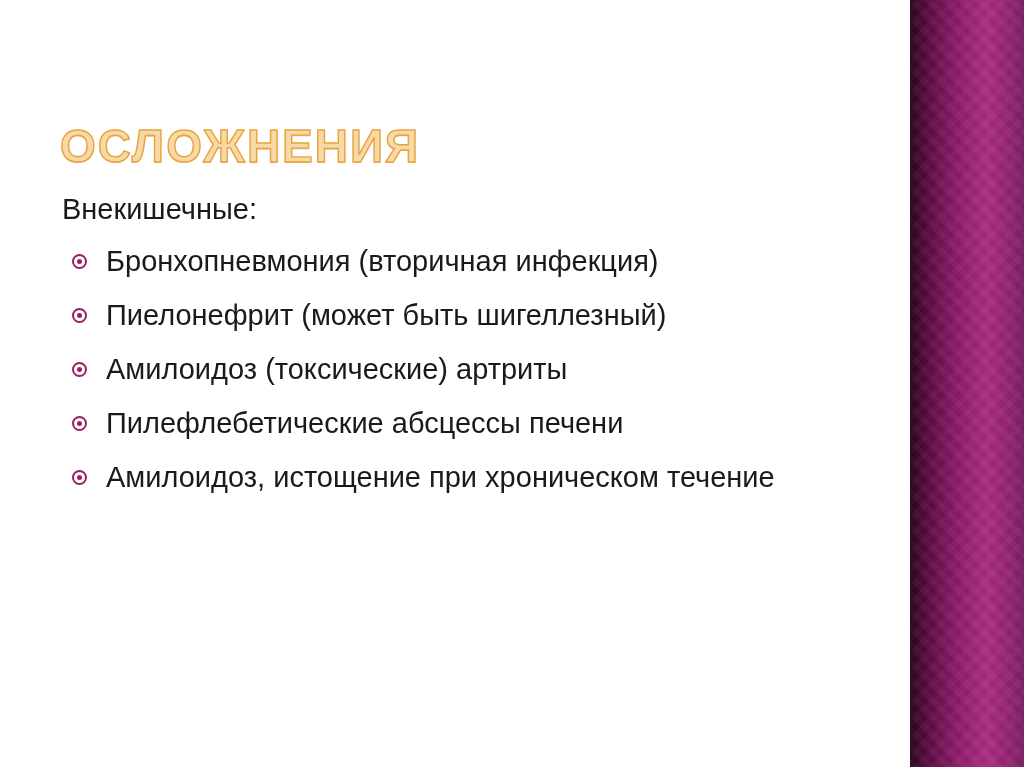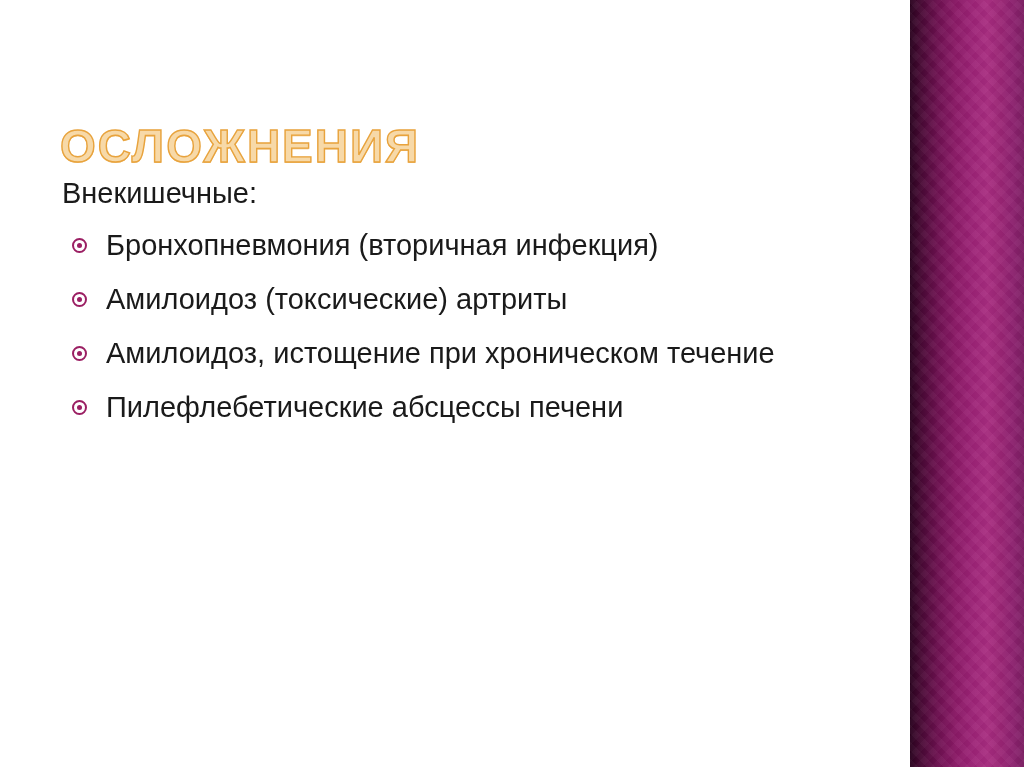--- a/index.html
+++ b/index.html
@@ -73,21 +73,21 @@
     text-shadow: 0 1px 0 #f0c077;
     font-family: "Liberation Sans", sans-serif;
     line-height: 1;
     white-space: nowrap;
   }
 
   
   .body-block {
     position: absolute;
     left: 56px;
-    top: 176px;
+    top: 192px;
     width: 800px;
   }
 
   .lead {
     font-size: 29px;
     color: #1a1a1a;
     margin: 0 0 16px 6px;
     line-height: 1.2;
   }
 
@@ -141,26 +141,30 @@
   <div class="body-block">
     <p class="lead">Внекишечные:</p>
 
     <ul class="bullets">
       <li>
         <span class="bullet-mark"></span>
         <span>Бронхопневмония (вторичная инфекция)</span>
       </li>
       <li>
         <span class="bullet-mark"></span>
+        <span>Пиелонефрит (может быть шигеллезный)</span>
+      </li>
+      <li>
+        <span class="bullet-mark"></span>
         <span>Амилоидоз (токсические) артриты</span>
       </li>
       <li>
         <span class="bullet-mark"></span>
-        <span>Амилоидоз, истощение при хроническом течение</span>
+        <span>Пилефлебетические абсцессы печени</span>
       </li>
       <li>
         <span class="bullet-mark"></span>
-        <span>Пилефлебетические абсцессы печени</span>
+        <span>Амилоидоз, истощение при хроническом течение</span>
       </li>
     </ul>
   </div>
 
 </div>
 
 </body></html>

